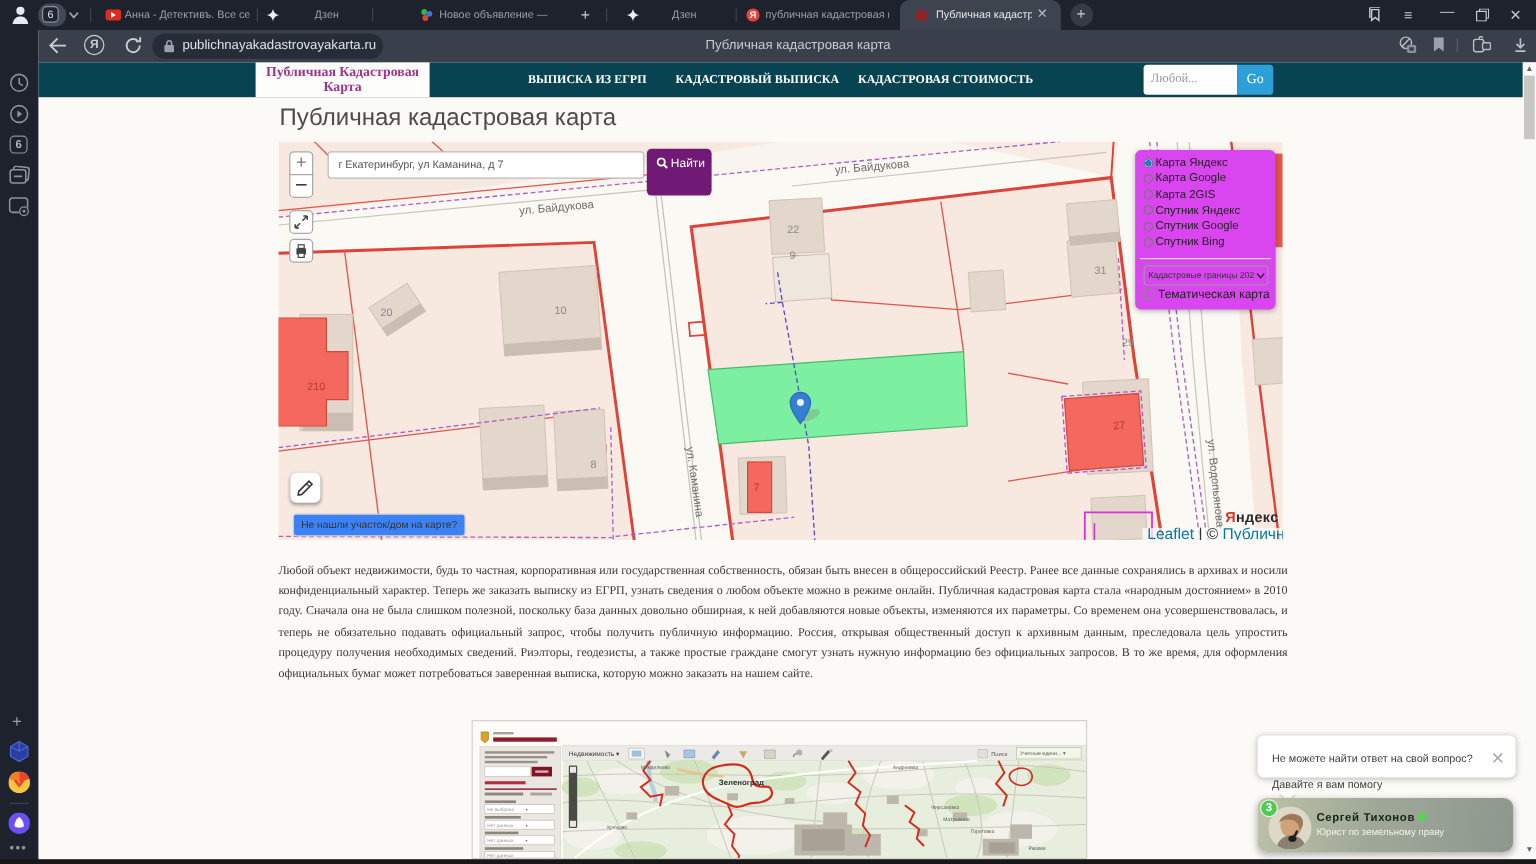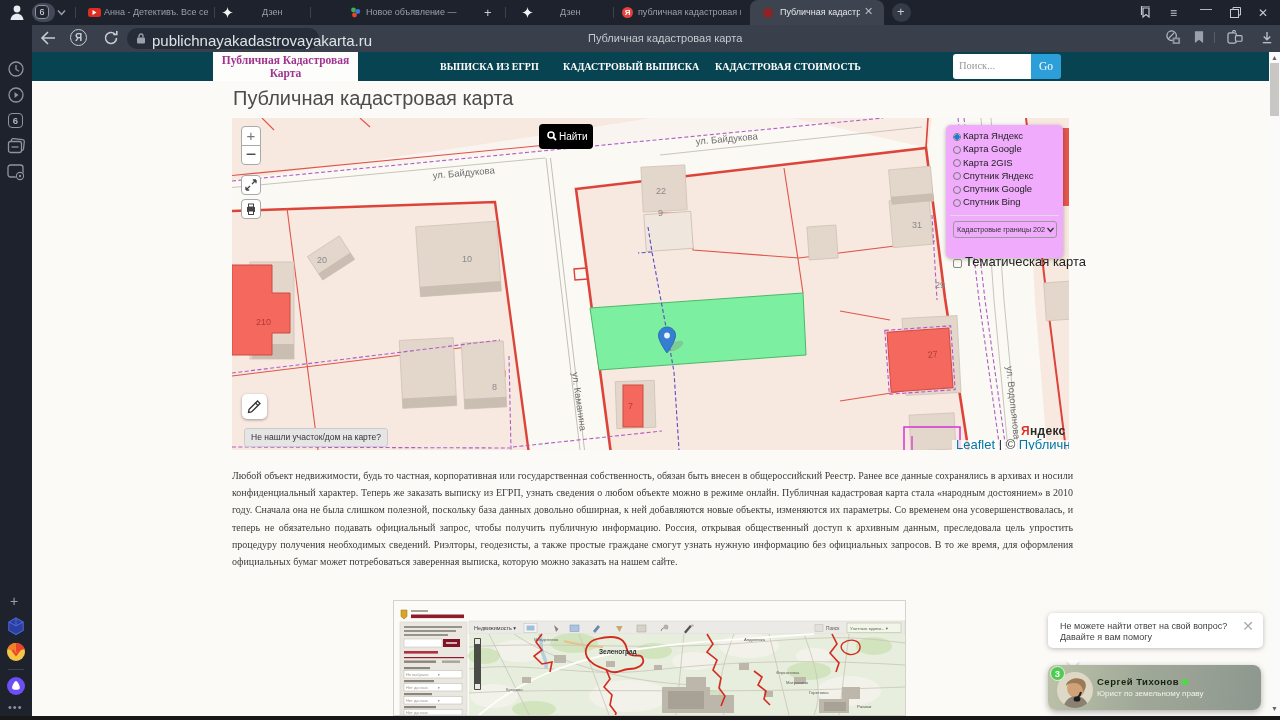--- a/index.html
+++ b/index.html
@@ -15,21 +15,21 @@
 
 #siteheader{position:absolute;left:32px;top:52px;width:1237px;height:29px;background:#074351}
 #logo{position:absolute;left:213px;top:52px;width:145px;height:29px;background:#fdfdfb;text-align:center;font-family:"Liberation Serif",serif;font-weight:bold;font-size:11.5px;line-height:13px;color:#a0338f;padding-top:2px}
 .nav{position:absolute;top:61px;color:#fff;font-family:"Liberation Serif",serif;font-weight:bold;font-size:10px;white-space:nowrap}
 #h1{position:absolute;left:233px;top:87px;font-size:20px;color:#4c4c4c}
 
 .mbtn{position:absolute;background:#fff;border:1px solid #a9a9a9;border-radius:4px;width:20px;height:20px;text-align:center;color:#444}
 
 #para{position:absolute;left:232px;top:467px;width:841px;font-family:"Liberation Serif",serif;font-size:10px;line-height:17.2px;color:#3b3b3b;text-align:justify}
 
-#bubble{position:absolute;left:1048px;top:613px;width:215px;height:35px;background:#fff;border-radius:5px;box-shadow:0 1px 5px rgba(0,0,0,.25);font-size:9px;color:#3f3f3f;padding:8px 12px;line-height:11px}
+#bubble{position:absolute;left:1048px;top:613px;width:215px;height:35px;background:#fff;border-radius:5px;box-shadow:0 1px 5px rgba(0,0,0,.25);font-size:9px;color:#3f3f3f;padding:8px 12px;line-height:22px}
 #card{position:absolute;left:1048px;top:665px;width:213px;height:45px;border-radius:8px;background:linear-gradient(100deg,#bcc2a8 0%,#9fa898 45%,#8e978e 100%);box-shadow:0 2px 6px rgba(0,0,0,.3)}
 
 #sbar{position:absolute;left:1269px;top:52px;width:11px;height:664px;background:#fafafa}
 </style></head>
 <body>
 <div id="root">
 
 <div id="tabbar">
   <svg class="abs" style="left:9px;top:4px" width="16" height="17" viewBox="0 0 16 17">
         <circle cx="8" cy="5" r="3.4" fill="#e8eaef"></circle>
@@ -93,21 +93,21 @@
   <div class="abs" style="left:38px;top:4px;width:17px;height:17px;border-radius:9px;border:1.5px solid #c9ccd3;color:#c9ccd3;font-size:10px;font-weight:bold;text-align:center;line-height:15px">Я</div>
   <svg class="abs" style="left:71px;top:5px" width="16" height="16" viewBox="0 0 16 16">
         <path d="M13.5 8a5.5 5.5 0 11-1.6-3.9" stroke="#c9ccd3" stroke-width="1.6" fill="none"></path>
         <path d="M13.8 1v3.5h-3.5" fill="none" stroke="#c9ccd3" stroke-width="1.6"></path>
       </svg>
   <div class="abs" style="left:95px;top:3px;width:192px;height:21px;border-radius:10px;background:#272d38"></div>
   <svg class="abs" style="left:104px;top:8px" width="10" height="11" viewBox="0 0 10 11">
         <rect x="1" y="4.5" width="8" height="6" rx="1" fill="#9aa1ac"></rect>
         <path d="M3 4.5V3a2 2 0 014 0v1.5" stroke="#9aa1ac" stroke-width="1.3" fill="none"></path>
       </svg>
-  <div class="abs" style="left:120px;top:7px;font-size:15px;color:#dfe2e7">publichnayakadastrovayakarta.ru</div>
+  <div class="abs" style="left:120px;top:7px;font-size:11px;color:#dfe2e7">publichnayakadastrovayakarta.ru</div>
   <div class="abs" style="left:556px;top:7px;font-size:11px;color:#c6cad1">Публичная кадастровая карта</div>
   <svg class="abs" style="left:1133px;top:5px" width="17" height="16" viewBox="0 0 18 17">
         <circle cx="7" cy="6" r="5" fill="none" stroke="#b9bec7" stroke-width="1.3"></circle>
         <path d="M3.5 9.5L10 2.5" stroke="#b9bec7" stroke-width="1.3"></path>
         <rect x="8" y="8" width="8" height="7" rx="1" fill="#8b919d"></rect>
         <rect x="10" y="10" width="4" height="3" fill="#3a404b"></rect>
       </svg>
   <svg class="abs" style="left:1162px;top:6px" width="10" height="13" viewBox="0 0 11 14">
         <path d="M1 0h9v13L5.5 9.5 1 13z" fill="#9aa1ac"></path>
       </svg>
@@ -161,21 +161,21 @@
         <path d="M10 4.5c2 0 5 6.5 4.2 8.3-.8 1.8-7.6 1.8-8.4 0C5 11 8 4.5 10 4.5z" fill="#fff"></path>
       </svg>
   <div class="abs" style="left:8px;top:676px;color:#8d94a0;font-size:11px;letter-spacing:1px">•••</div>
 </div>
 
 <div id="siteheader"></div>
 <div id="logo">Публичная Кадастровая<br>Карта</div>
 <div class="nav" style="left:440px">ВЫПИСКА ИЗ ЕГРП</div>
 <div class="nav" style="left:563px">КАДАСТРОВЫЙ ВЫПИСКА</div>
 <div class="nav" style="left:715px">КАДАСТРОВАЯ СТОИМОСТЬ</div>
-<div class="abs" style="left:953px;top:54px;width:78px;height:25px;background:#fff;border-radius:3px 0 0 3px;font-family:'Liberation Serif',serif;font-size:10.5px;color:#999;padding:6px 6px">Поиск...</div>
+<div class="abs" style="left:953px;top:54px;width:78px;height:25px;background:#fff;border-radius:3px 0 0 3px;font-family:'Liberation Serif',serif;font-size:10.5px;color:#999;padding:6px 6px">Любой...</div>
 <div class="abs" style="left:1031px;top:54px;width:30px;height:25px;background:#2d9fd8;border-radius:0 3px 3px 0;color:#fff;font-size:11.5px;text-align:center;line-height:25px;font-family:'Liberation Serif',serif">Go</div>
 <div id="h1">Публичная кадастровая карта</div>
 
 <div class="abs" style="left:232px;top:118px;width:837px;height:332px;overflow:hidden">
 <svg width="837" height="332" viewBox="0 0 837 332">
   <rect width="837" height="332" fill="#faf9f3"></rect>
 
   <polygon points="0,0 420,0 240,28 0,62" fill="#f7e8e0"></polygon>
   <polygon points="240,28 420,0 651,0 0,62 0,62" fill="#faf0ec" opacity="0.55"></polygon>
   <polygon points="560,0 700,0 696,30 580,4" fill="#f7e8e0" opacity="0.8"></polygon>
@@ -286,21 +286,22 @@
   <path d="M435,209 c-4.7,0 -8.5,3.7 -8.5,8.4 0,6.1 8.5,17.6 8.5,17.6 s8.5,-11.5 8.5,-17.6 c0,-4.7 -3.8,-8.4 -8.5,-8.4z" fill="#347fd2" stroke="#2b6cb4" stroke-width="1"></path>
   <circle cx="435" cy="217.5" r="2.9" fill="#ecf3fb"></circle>
 </svg>
 
 <div class="abs" style="left:789px;top:306px;font-size:12px;font-weight:bold;letter-spacing:.3px"><span style="color:#e03226">Я</span><span style="color:#2b2b2b">ндекс</span></div>
 <div class="abs" style="left:720px;right:0;top:322px;height:10px;background:rgba(255,255,255,.72);font-size:13px;color:#0078a8;padding-left:4px;line-height:10px;white-space:nowrap">Leaflet <span style="color:#333">| ©</span> Публичная кадастровая карта</div>
 </div>
 
 <div class="mbtn" style="left:241px;top:126px;border-radius:4px 4px 0 0;line-height:18px;font-size:15px;color:#777">+</div>
 <div class="mbtn" style="left:241px;top:145px;border-radius:0 0 4px 4px;line-height:16px;font-size:18px;color:#333">−</div>
-<div class="abs" style="left:539px;top:124px;width:54px;height:25px;background:#000000;border-radius:4px;color:#fff;font-size:10px;line-height:25px"><svg style="position:absolute;left:8px;top:7px" width="10" height="10" viewBox="0 0 10 10">
+<div class="abs" style="left:273px;top:126px;width:264px;height:23px;background:#fff;border:1px solid #bbb;border-radius:3px;font-size:9px;color:#555;line-height:21px;padding-left:8px">г Екатеринбург, ул Каманина, д 7</div>
+<div class="abs" style="left:539px;top:124px;width:54px;height:39px;background:#701a75;border-radius:4px;color:#fff;font-size:10px;line-height:25px"><svg style="position:absolute;left:8px;top:7px" width="10" height="10" viewBox="0 0 10 10">
         <circle cx="4" cy="4" r="3" fill="none" stroke="#fff" stroke-width="1.6"></circle>
         <path d="M6.2 6.2L9 9" stroke="#fff" stroke-width="1.8"></path>
       </svg><span style="margin-left:20px">Найти</span></div>
 <div class="mbtn" style="left:241px;top:175px">
   <svg width="12" height="12" viewBox="0 0 12 12" style="margin-top:3px">
         <path d="M7 5L11 1M11 1h-3.2M11 1v3.2M5 7L1 11M1 11h3.2M1 11V7.8" stroke="#444" stroke-width="1.3" fill="none"></path>
       </svg>
 </div>
 <div class="mbtn" style="left:241px;top:199px">
   <svg width="12" height="12" viewBox="0 0 12 12" style="margin-top:3px">
@@ -308,34 +309,34 @@
         <rect x="3.5" y="1" width="5" height="3" fill="none" stroke="#444"></rect>
         <rect x="3.5" y="8" width="5" height="3.5" fill="#fff" stroke="#444"></rect>
       </svg>
 </div>
 <div class="abs" style="left:242px;top:394px;width:25px;height:25px;background:#fff;border-radius:5px;box-shadow:0 1px 3px rgba(0,0,0,.35)">
   <svg width="15" height="15" viewBox="0 0 15 15" style="margin:5px">
         <path d="M2 10.5L10.5 2l2.5 2.5L4.5 13 1.5 13.5z" fill="none" stroke="#333" stroke-width="1.3"></path>
         <path d="M8.5 4l2.5 2.5" stroke="#333" stroke-width="1.1"></path>
       </svg>
 </div>
-<div class="abs" style="left:244px;top:428px;height:19px;background:#e5e5e5;border:1px solid #ccc;border-radius:3px;font-size:8.5px;color:#333;line-height:17px;padding:0 6px">Не нашли участок/дом на карте?</div>
-
-<div class="abs" style="left:946px;top:125px;width:117px;height:133px;background:#f0abfc;border-radius:5px;box-shadow:0 1px 4px rgba(0,0,0,.3);padding:5px 7px;font-size:9.5px;color:#222">
+<div class="abs" style="left:244px;top:428px;height:19px;background:#3b82f6;border:1px solid #ccc;border-radius:3px;font-size:8.5px;color:#333;line-height:17px;padding:0 6px">Не нашли участок/дом на карте?</div>
+
+<div class="abs" style="left:946px;top:125px;width:117px;height:133px;background:#d946ef;border-radius:5px;box-shadow:0 1px 4px rgba(0,0,0,.3);padding:5px 7px;font-size:9.5px;color:#222">
   <div style="height:13.3px;white-space:nowrap"><span style="display:inline-block;width:8px;height:8px;border-radius:5px;border:1px solid #777;background:radial-gradient(circle,#1d7ad9 0 2.5px,#fff 3px);vertical-align:-1.5px;margin-right:2px"></span>Карта Яндекс</div>
   <div style="height:13.3px;white-space:nowrap"><span style="display:inline-block;width:8px;height:8px;border-radius:5px;border:1px solid #777;vertical-align:-1.5px;margin-right:2px"></span>Карта Google</div>
   <div style="height:13.3px;white-space:nowrap"><span style="display:inline-block;width:8px;height:8px;border-radius:5px;border:1px solid #777;vertical-align:-1.5px;margin-right:2px"></span>Карта 2GIS</div>
   <div style="height:13.3px;white-space:nowrap"><span style="display:inline-block;width:8px;height:8px;border-radius:5px;border:1px solid #777;vertical-align:-1.5px;margin-right:2px"></span>Спутник Яндекс</div>
   <div style="height:13.3px;white-space:nowrap"><span style="display:inline-block;width:8px;height:8px;border-radius:5px;border:1px solid #777;vertical-align:-1.5px;margin-right:2px"></span>Спутник Google</div>
   <div style="height:13.3px;white-space:nowrap"><span style="display:inline-block;width:8px;height:8px;border-radius:5px;border:1px solid #777;vertical-align:-1.5px;margin-right:2px"></span>Спутник Bing</div>
   <div style="border-top:1px solid #ddd;margin:5px -3px 5px -3px"></div>
   <div style="position:relative;width:104px;height:17px;border:1px solid #999;border-radius:3px;font-size:7.2px;line-height:15px;padding:0 3px;color:#333;white-space:nowrap">Кадастровые границы 202<svg style="position:absolute;right:2px;top:5px" width="7" height="6" viewBox="0 0 7 6">
           <path d="M0.5 1l3 3.5L6.5 1" stroke="#333" stroke-width="1.3" fill="none"></path>
         </svg></div>
-  <div style="margin-top:16px;font-size:13px;white-space:nowrap"><span style="display:inline-block;width:9px;height:9px;border:1px solid #888;border-radius:2px;vertical-align:-2px;margin-right:3px"></span>Тематическая карта</div>
+  <div style="margin-top:2px;font-size:10px;white-space:nowrap"><span style="display:inline-block;width:9px;height:9px;border:1px solid #888;border-radius:2px;vertical-align:-2px;margin-right:3px"></span>Тематическая карта</div>
 </div>
 
 <div id="para">Любой объект недвижимости, будь то частная, корпоративная или государственная собственность, обязан быть внесен в общероссийский Реестр. Ранее все данные сохранялись в архивах и носили конфиденциальный характер. Теперь же заказать выписку из ЕГРП, узнать сведения о любом объекте можно в режиме онлайн. Публичная кадастровая карта стала «народным достоянием» в 2010 году. Сначала она не была слишком полезной, поскольку база данных довольно обширная, к ней добавляются новые объекты, изменяются их параметры. Со временем она усовершенствовалась, и теперь не обязательно подавать официальный запрос, чтобы получить публичную информацию. Россия, открывая общественный доступ к архивным данным, преследовала цель упростить процедуру получения необходимых сведений. Риэлторы, геодезисты, а также простые граждане смогут узнать нужную информацию без официальных запросов. В то же время, для оформления официальных бумаг может потребоваться заверенная выписка, которую можно заказать на нашем сайте.</div>
 
 <div class="abs" style="left:393px;top:600px;width:513px;height:116px;background:#fcfbf8;border:1px solid #d5d2cc;overflow:hidden">
   <svg width="511" height="114" viewBox="0 0 511 114">
 
     <path d="M7 9h6v6.5l-3 2.5-3-2.5z" fill="#d8a428" stroke="#a87c18" stroke-width="0.6"></path>
     <rect x="17" y="9" width="17" height="2" fill="#aaa49a"></rect>
     <rect x="17" y="13.5" width="53" height="3.6" fill="#8e1c2a"></rect>

